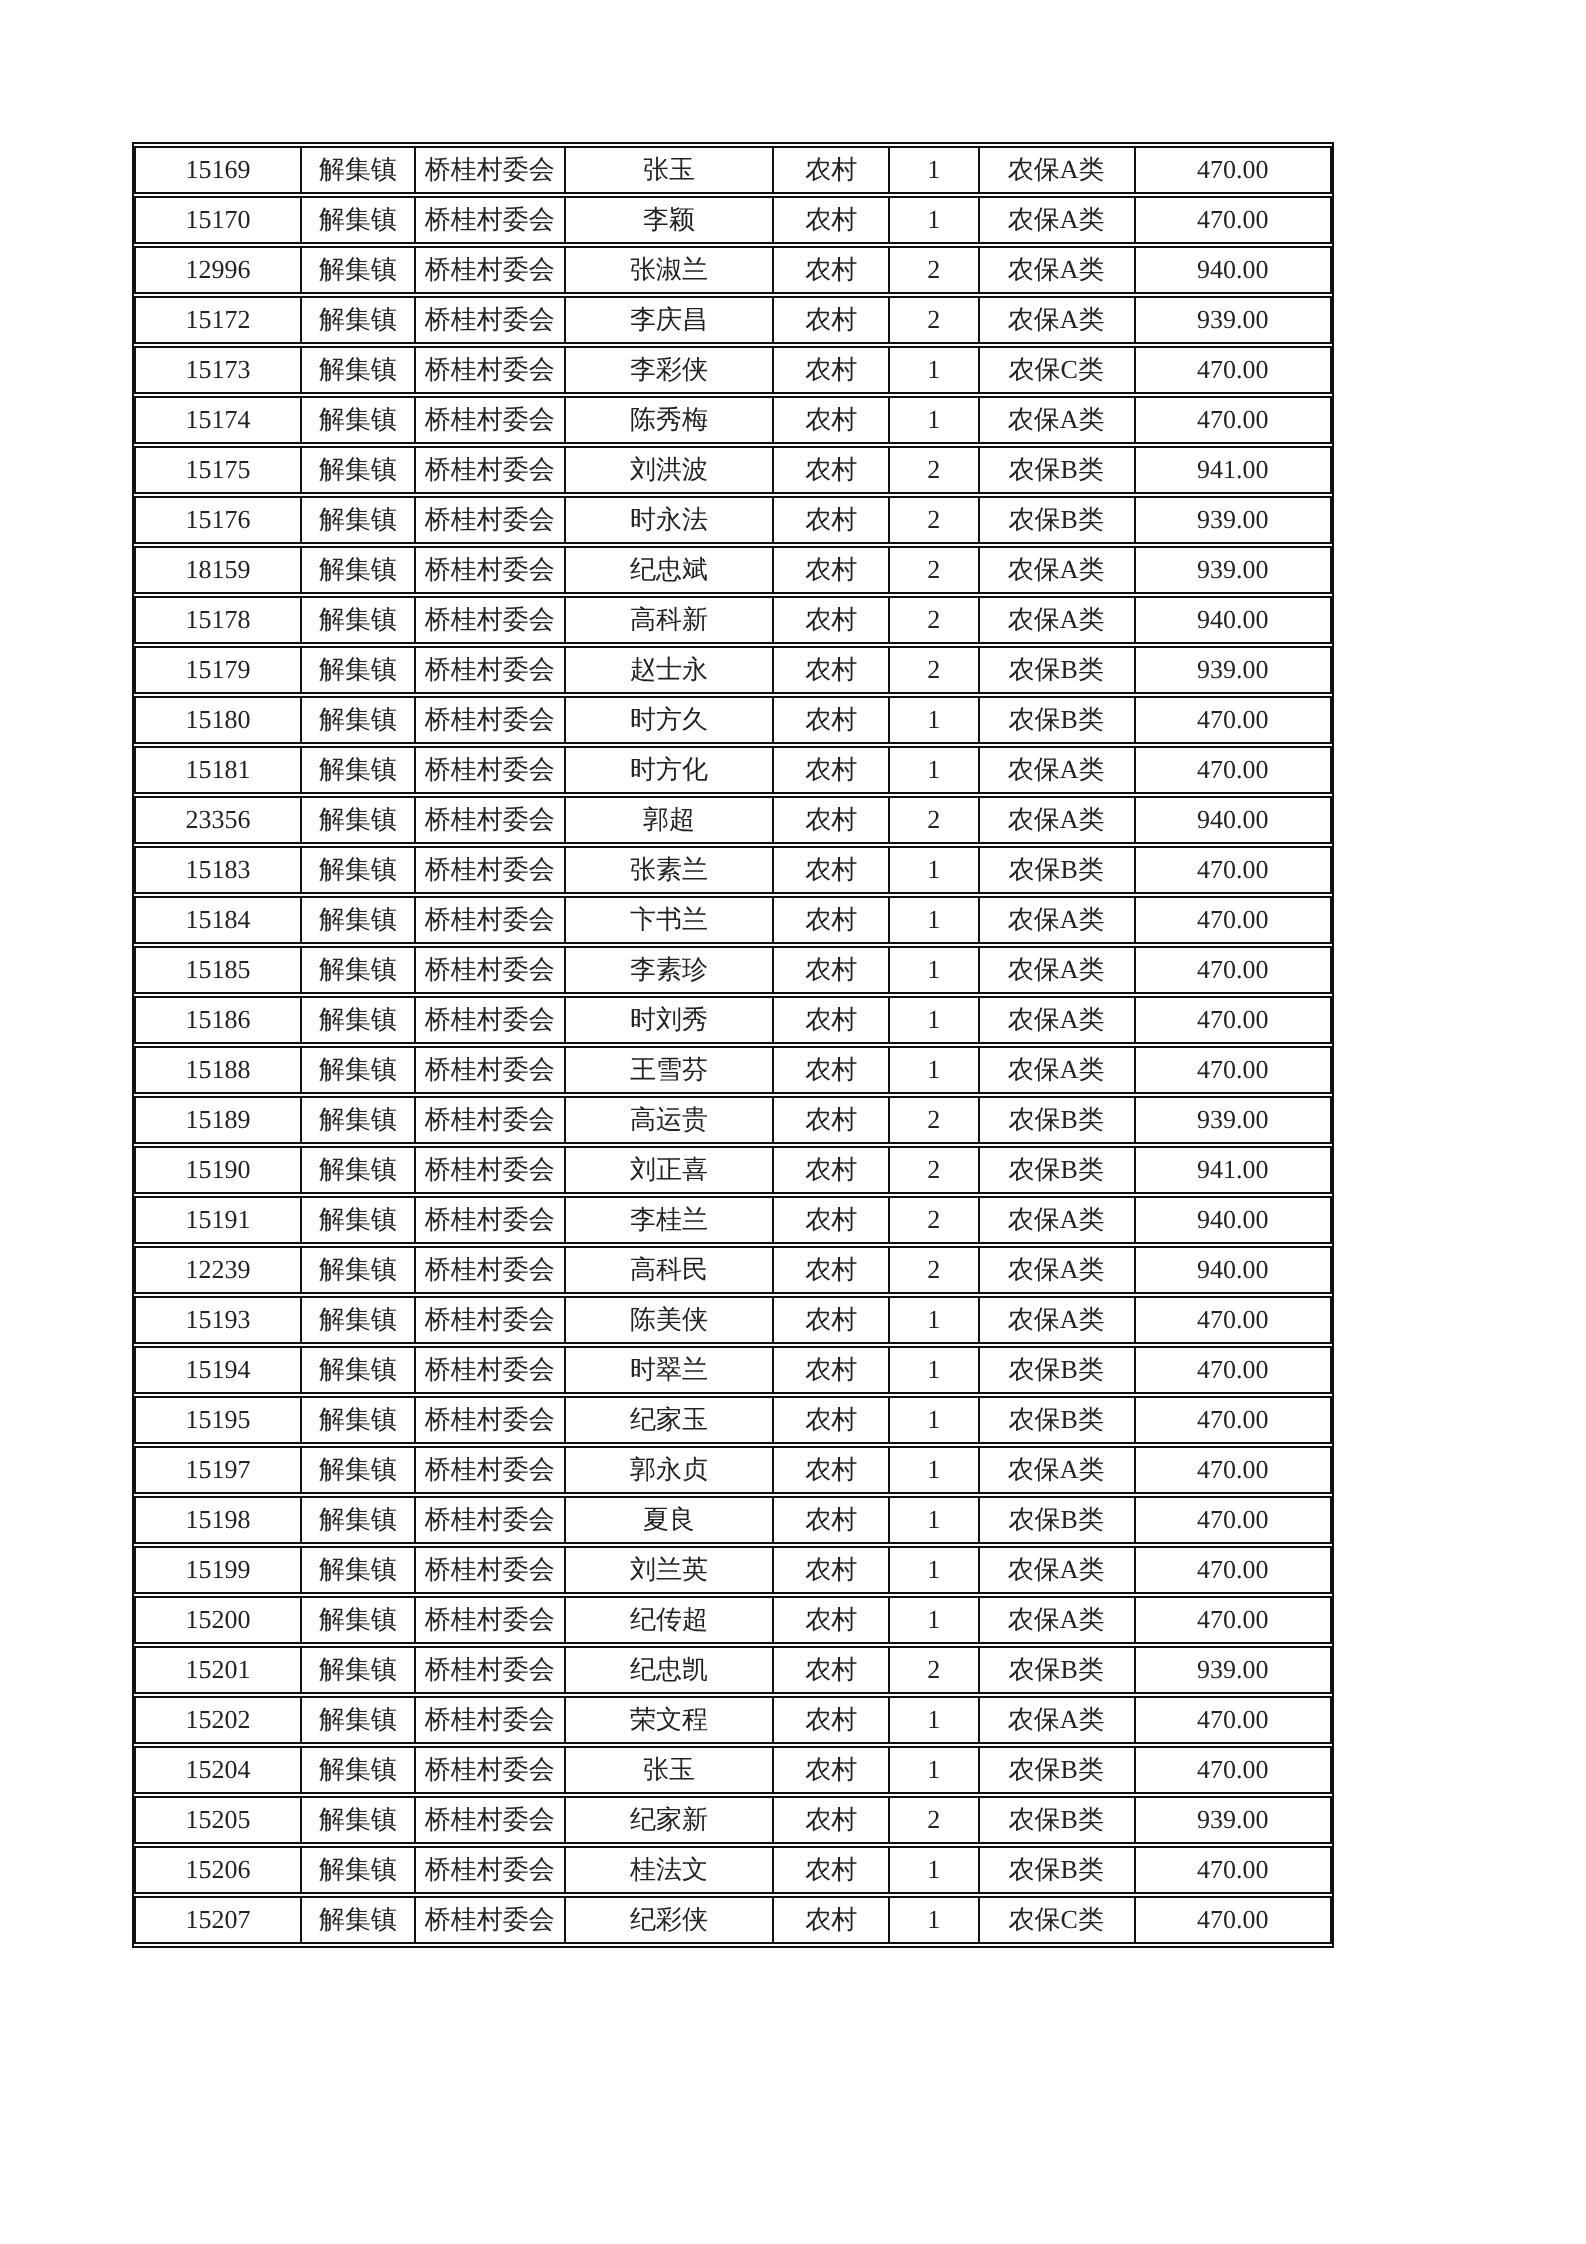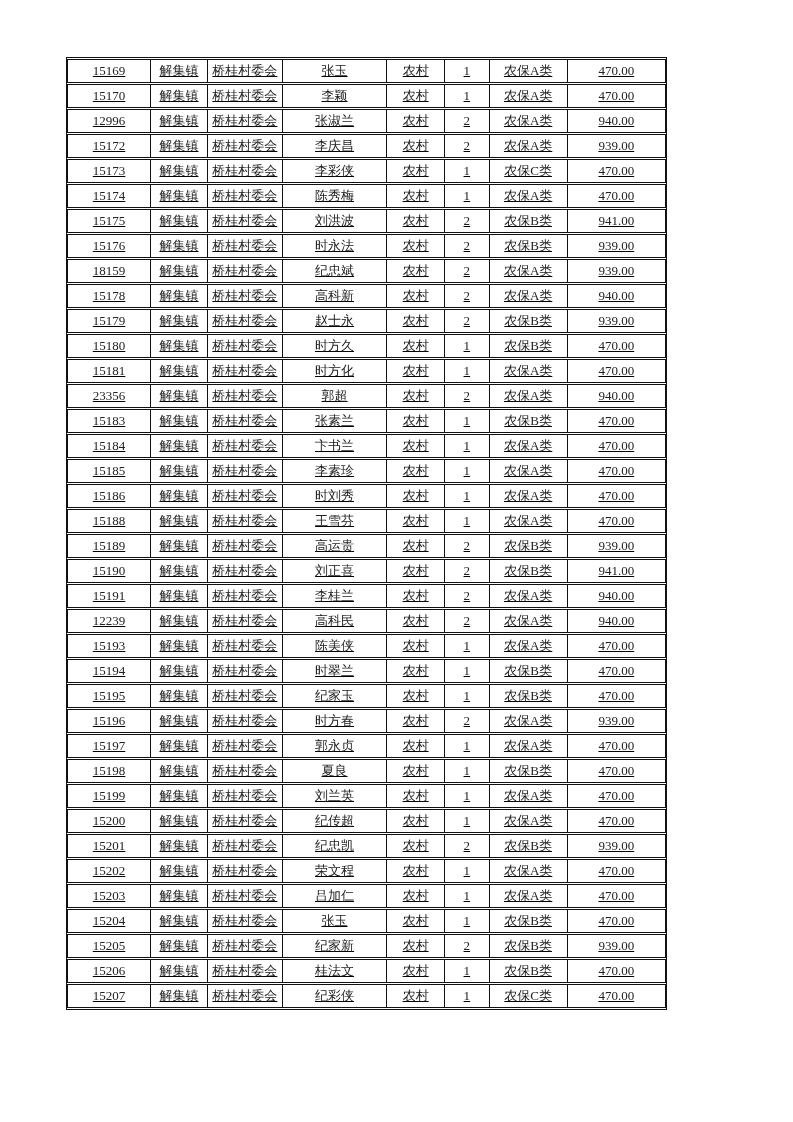--- a/index.html
+++ b/index.html
@@ -10,23 +10,22 @@
   body {
     width: 793px;
     height: 1122px;
     position: relative;
     overflow: hidden;
     font-family: "Liberation Serif", "DejaVu Serif", serif;
   }
   .table-wrap {
     position: absolute;
     left: 66px;
-    top: 57px;
+    top: 71px;
     width: 601px;
-    text-decoration: underline;
   }
   table.records {
     table-layout: fixed;
     width: 601px;
     border-collapse: separate;
     border-spacing: 0 1px;
     border: 1px solid #111111;
     background: #ffffff;
   }
   col.c-id       { width: 83px; }
@@ -325,30 +324,20 @@
     <td>15195</td>
     <td>解集镇</td>
     <td>桥桂村委会</td>
     <td>纪家玉</td>
     <td>农村</td>
     <td>1</td>
     <td>农保B类</td>
     <td>470.00</td>
   </tr>
         <tr>
-    <td>15196</td>
-    <td>解集镇</td>
-    <td>桥桂村委会</td>
-    <td>时方春</td>
-    <td>农村</td>
-    <td>2</td>
-    <td>农保A类</td>
-    <td>939.00</td>
-  </tr>
-        <tr>
     <td>15197</td>
     <td>解集镇</td>
     <td>桥桂村委会</td>
     <td>郭永贞</td>
     <td>农村</td>
     <td>1</td>
     <td>农保A类</td>
     <td>470.00</td>
   </tr>
         <tr>
@@ -389,30 +378,20 @@
     <td>农村</td>
     <td>2</td>
     <td>农保B类</td>
     <td>939.00</td>
   </tr>
         <tr>
     <td>15202</td>
     <td>解集镇</td>
     <td>桥桂村委会</td>
     <td>荣文程</td>
-    <td>农村</td>
-    <td>1</td>
-    <td>农保A类</td>
-    <td>470.00</td>
-  </tr>
-        <tr>
-    <td>15203</td>
-    <td>解集镇</td>
-    <td>桥桂村委会</td>
-    <td>吕加仁</td>
     <td>农村</td>
     <td>1</td>
     <td>农保A类</td>
     <td>470.00</td>
   </tr>
         <tr>
     <td>15204</td>
     <td>解集镇</td>
     <td>桥桂村委会</td>
     <td>张玉</td>

